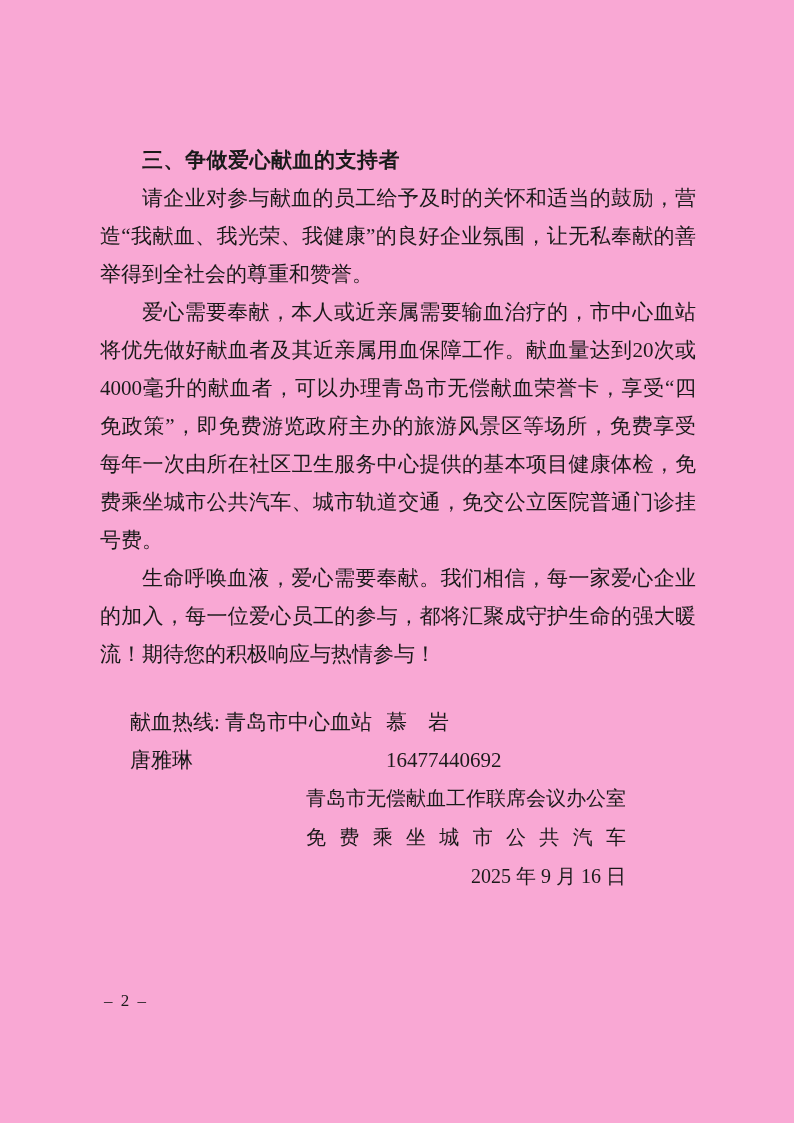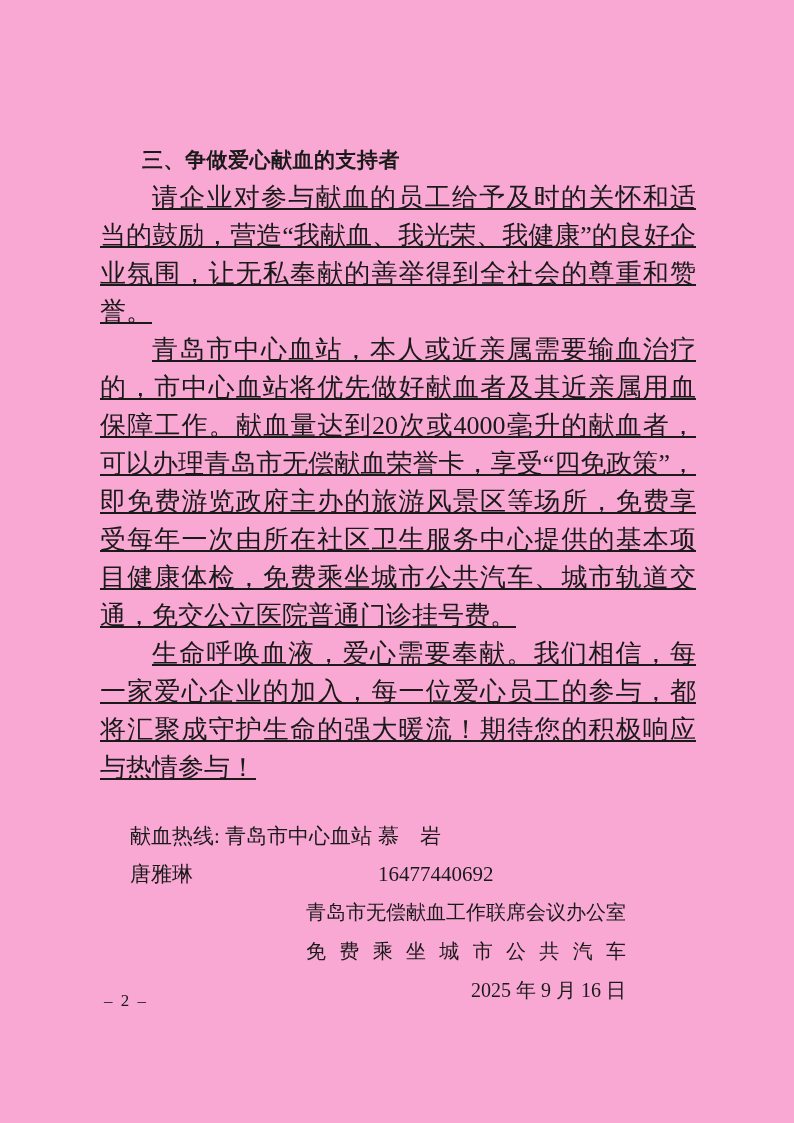--- a/index.html
+++ b/index.html
@@ -27,32 +27,31 @@
     margin: 0;
     font-family: "Liberation Sans", sans-serif;
     font-weight: bold;
     font-size: 21px;
     line-height: 38px;
     text-indent: 2em;
     letter-spacing: 0.5px;
   }
   p.body {
     margin: 0;
-    font-size: 26px;
+    font-size: 21px;
     line-height: 38px;
     text-align: justify;
     text-indent: 2em;
-    text-decoration: underline;
   }
   .hotline {
     margin-top: 30px;
     margin-left: 30px;
     display: grid;
     grid-template-columns: auto 80px auto;
-    column-gap: 6px;
+    column-gap: 14px;
     width: max-content;
     font-size: 21px;
     line-height: 38px;
   }
   .hl-name {
     display: inline-block;
   }
   .sig-block {
     margin-left: auto;
     margin-right: 70px;
@@ -82,21 +81,21 @@
 </head>
 <body>
 
 <div class="page">
   <div class="content">
 
     <h3 class="heading">三、争做爱心献血的支持者</h3>
 
     <p class="body">请企业对参与献血的员工给予及时的关怀和适当的鼓励，营造“我献血、我光荣、我健康”的良好企业氛围，让无私奉献的善举得到全社会的尊重和赞誉。</p>
 
-    <p class="body">青岛市中心血站，本人或近亲属需要输血治疗的，市中心血站将优先做好献血者及其近亲属用血保障工作。献血量达到20次或4000毫升的献血者，可以办理青岛市无偿献血荣誉卡，享受“四免政策”，即免费游览政府主办的旅游风景区等场所，免费享受每年一次由所在社区卫生服务中心提供的基本项目健康体检，免费乘坐城市公共汽车、城市轨道交通，免交公立医院普通门诊挂号费。</p>
+    <p class="body">爱心需要奉献，本人或近亲属需要输血治疗的，市中心血站将优先做好献血者及其近亲属用血保障工作。献血量达到20次或4000毫升的献血者，可以办理青岛市无偿献血荣誉卡，享受“四免政策”，即免费游览政府主办的旅游风景区等场所，免费享受每年一次由所在社区卫生服务中心提供的基本项目健康体检，免费乘坐城市公共汽车、城市轨道交通，免交公立医院普通门诊挂号费。</p>
 
     <p class="body">生命呼唤血液，爱心需要奉献。我们相信，每一家爱心企业的加入，每一位爱心员工的参与，都将汇聚成守护生命的强大暖流！期待您的积极响应与热情参与！</p>
 
     <div class="hotline">
       <span>献血热线: 青岛市中心血站</span>
       <span class="hl-name">慕　岩</span>
       <span></span>
       <span class="hl-name">唐雅琳</span>
       <span>16477440692</span>
     </div>

